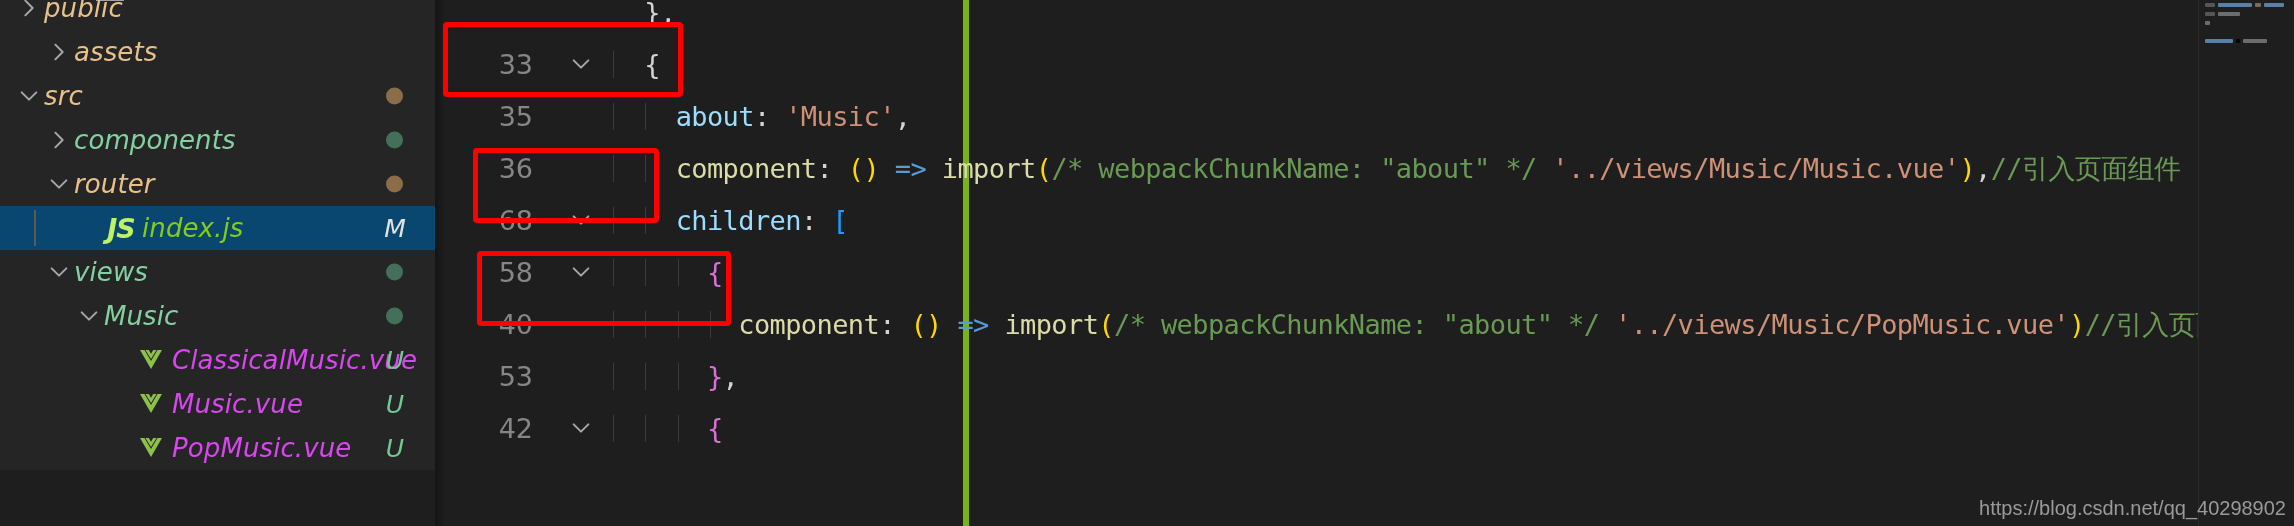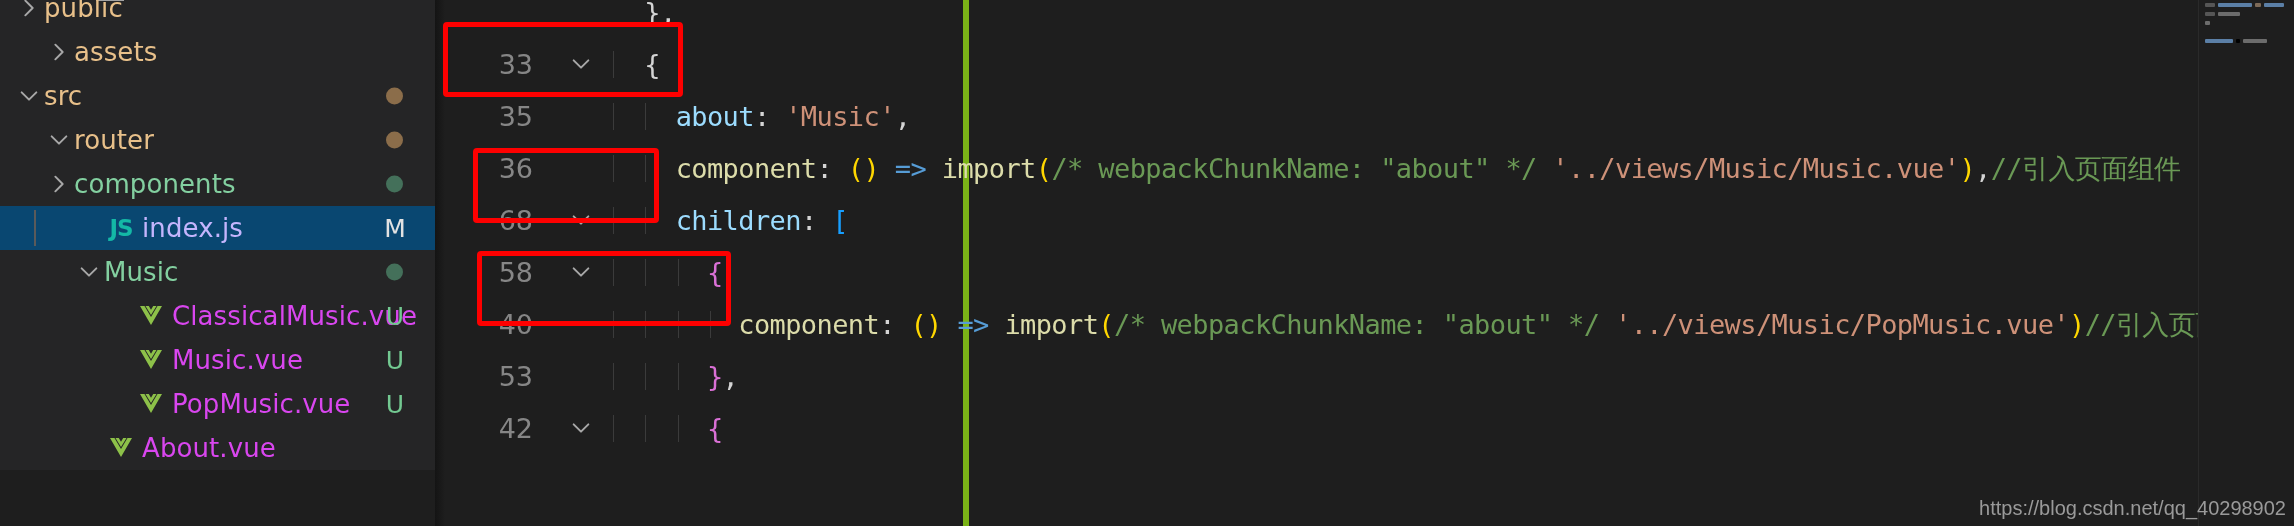--- a/index.html
+++ b/index.html
@@ -11,29 +11,30 @@
     position:relative;
   }
   .app{ display:flex; width:2294px; height:526px; }
 
   
   .sidebar{
     width:435px; height:470px; flex:0 0 435px;
     background:#252526;
     position:relative;
     overflow:hidden;
+    font-style:italic;
   }
   .tree{ position:absolute; top:-14px; left:0; right:0; }
   .row{
     height:44px; display:flex; align-items:center;
     position:relative; cursor:pointer; white-space:nowrap;
     font-size:26px;
   }
   .row.selected{ background:#094771; }
-  .row.selected .label{ color:#c4b5fd; }
+  .row.selected .label{ color:#84cc16; }
   .row.selected::before{
     content:""; position:absolute; left:34px; top:4px; bottom:4px;
     width:2px; background:#5a5a5a;
   }
   .twisty{
     width:30px; flex:0 0 30px; text-align:center;
     color:#a8a8a8; font-size:22px; line-height:1;
     display:flex; align-items:center; justify-content:center;
   }
   .twisty svg{ display:block; }
@@ -50,21 +51,21 @@
   }
   .badge.dot.orange{ background:#8b6d4a; }
   .badge.dot.green{ background:#44705a; }
   .badge.mod{ color:#e2e2e2; font-weight:400; }
   .badge.untracked{ color:#73c991; }
   .ficon{
     width:34px; flex:0 0 34px; display:flex; align-items:center;
     justify-content:center; margin-right:4px;
   }
   .js-icon{
-    color:#14b8a6; font-weight:bold; font-size:23px;
+    color:#bef264; font-weight:bold; font-size:27px;
     font-family:"DejaVu Sans", sans-serif; letter-spacing:-1px;
   }
   .vue-icon svg{ display:block; }
 
   
   .editor{
     flex:1 1 auto; position:relative; background:#1e1e1e;
     height:526px; overflow:hidden;
   }
   .lines{ position:absolute; top:-14px; left:0; right:0; }
@@ -172,44 +173,54 @@
               <path d="M3 6 L9 12 L15 6"></path>
             </svg>
           </div>
           <span class="label folder-orange">src</span>
           <span class="badge dot orange"></span>
         </div>
         <div class="row">
           <div style="flex: 0 0 44px;"></div>
           <div class="twisty">
             <svg width="22" height="22" viewBox="0 0 18 18" fill="none" stroke="currentColor" stroke-width="1.6" stroke-linecap="round" stroke-linejoin="round">
+              <path d="M6 3 L12 9 L6 15"></path>
+            </svg>
+          </div>
+          <span class="label folder-green">components</span>
+          <span class="badge dot green"></span>
+        </div>
+        <div class="row">
+          <div style="flex: 0 0 44px;"></div>
+          <div class="twisty">
+            <svg width="22" height="22" viewBox="0 0 18 18" fill="none" stroke="currentColor" stroke-width="1.6" stroke-linecap="round" stroke-linejoin="round">
               <path d="M3 6 L9 12 L15 6"></path>
             </svg>
           </div>
           <span class="label folder-orange">router</span>
           <span class="badge dot orange"></span>
         </div>
-        <div class="row">
-          <div style="flex: 0 0 44px;"></div>
-          <div class="twisty">
-            <svg width="22" height="22" viewBox="0 0 18 18" fill="none" stroke="currentColor" stroke-width="1.6" stroke-linecap="round" stroke-linejoin="round">
-              <path d="M6 3 L12 9 L6 15"></path>
-            </svg>
-          </div>
-          <span class="label folder-green">components</span>
-          <span class="badge dot green"></span>
-        </div>
         <div class="row selected">
           <div style="flex: 0 0 74px;"></div>
           <div class="twisty"></div>
           <div class="ficon ">
             <span class="js-icon">JS</span>
           </div>
           <span class="label file-white">index.js</span>
           <span class="badge mod">M</span>
+        </div>
+        <div class="row">
+          <div style="flex: 0 0 44px;"></div>
+          <div class="twisty">
+            <svg width="22" height="22" viewBox="0 0 18 18" fill="none" stroke="currentColor" stroke-width="1.6" stroke-linecap="round" stroke-linejoin="round">
+              <path d="M3 6 L9 12 L15 6"></path>
+            </svg>
+          </div>
+          <span class="label folder-green">views</span>
+          <span class="badge dot green"></span>
         </div>
         <div class="row">
           <div style="flex: 0 0 74px;"></div>
           <div class="twisty">
             <svg width="22" height="22" viewBox="0 0 18 18" fill="none" stroke="currentColor" stroke-width="1.6" stroke-linecap="round" stroke-linejoin="round">
               <path d="M3 6 L9 12 L15 6"></path>
             </svg>
           </div>
           <span class="label folder-green">Music</span>
           <span class="badge dot green"></span>

